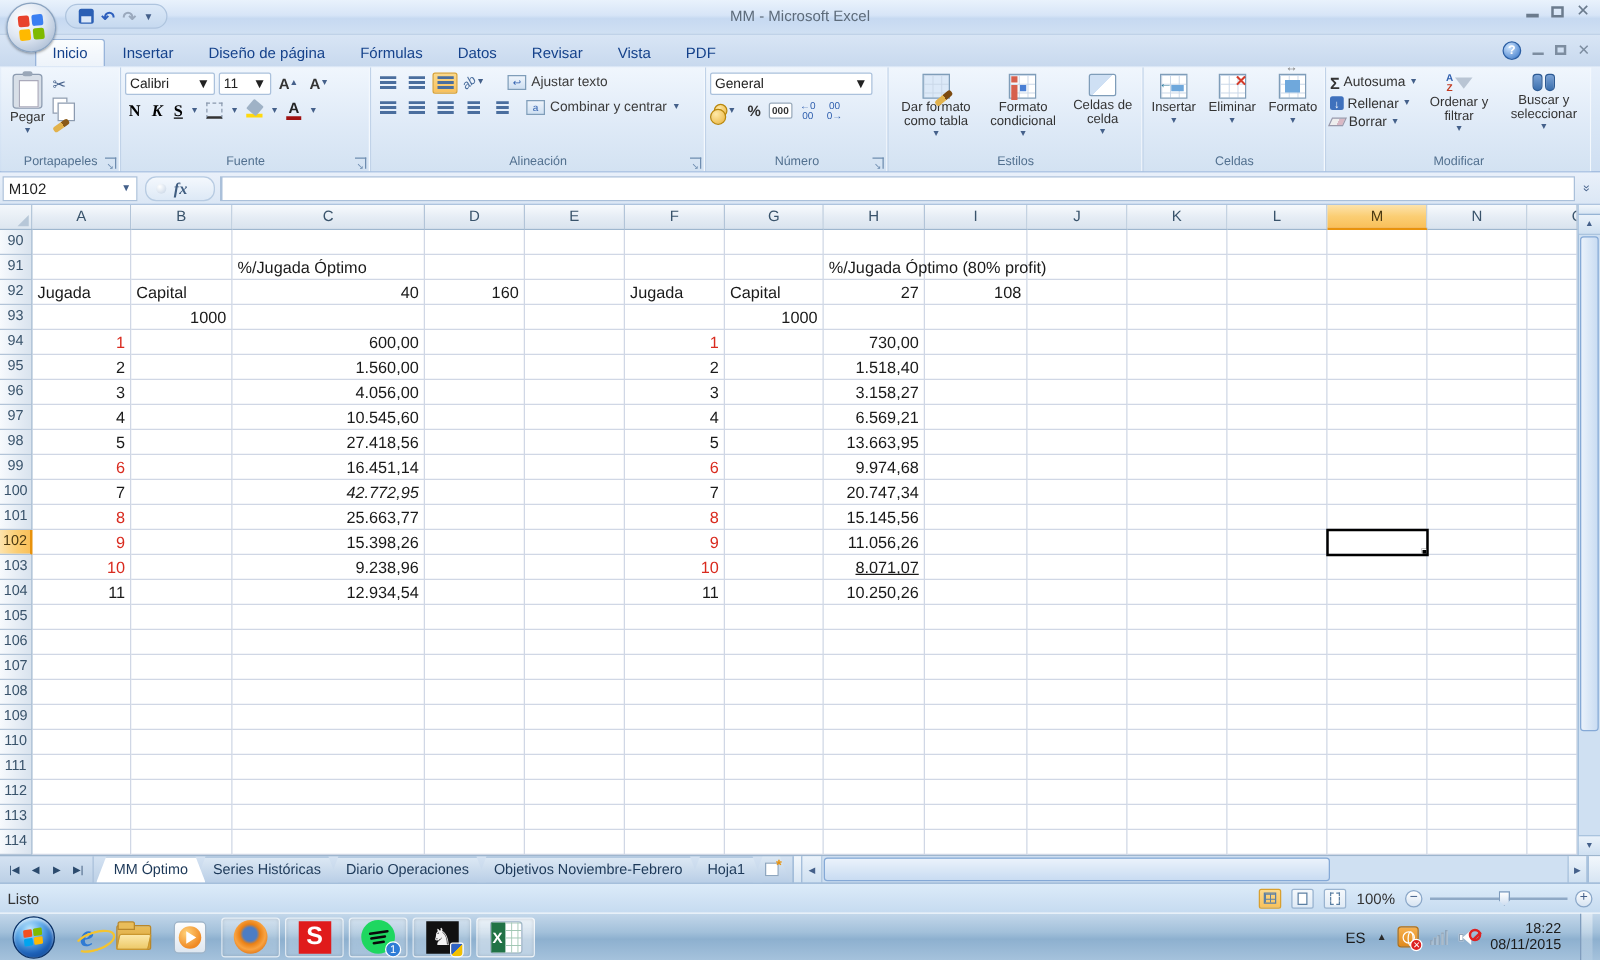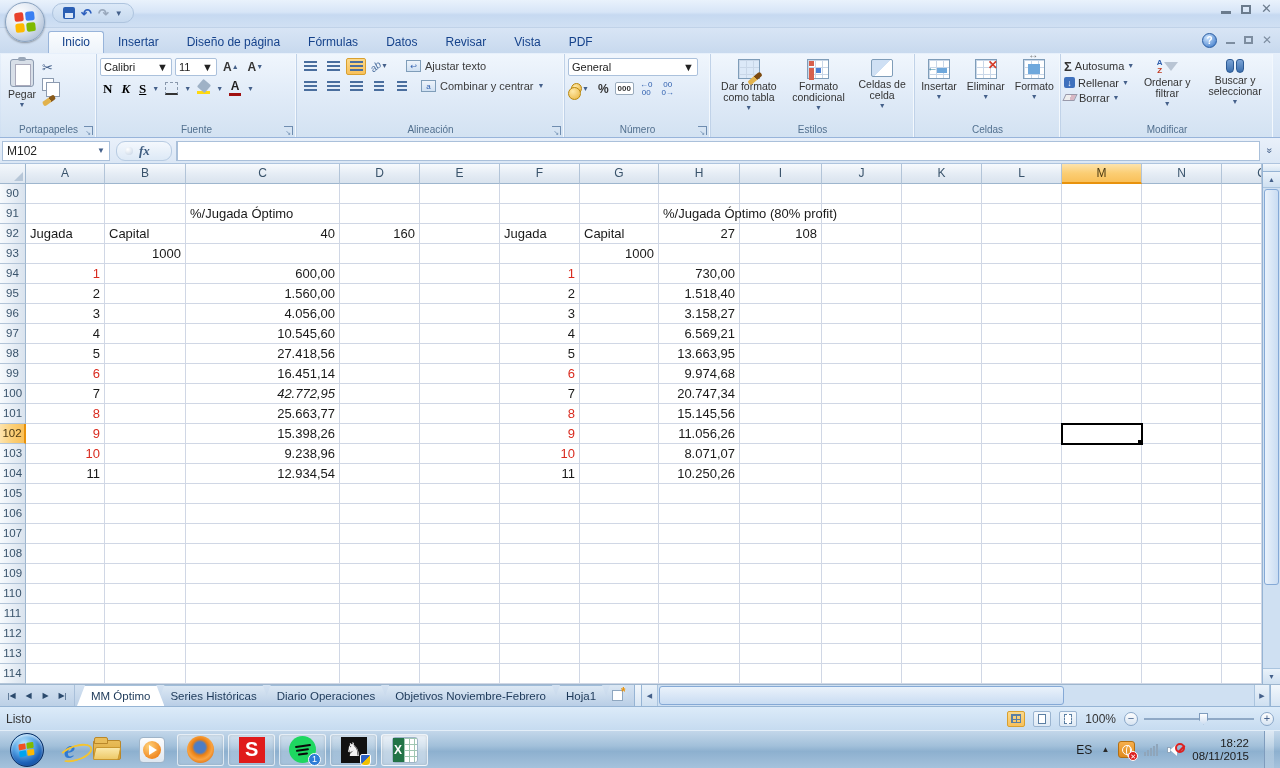--- a/index.html
+++ b/index.html
@@ -22,21 +22,21 @@
   .qat .undo{color:#2d5fbd;font-weight:bold}
   .qat .redo{color:#9aa9bd;font-weight:bold}
   .qat .dd{font-size:8px;color:#44608a}
   .title-text{position:absolute;left:0;right:0;top:6px;text-align:center;font-size:12px;color:#5d6b7a}
   .winbtns{position:absolute;right:8px;top:4px;display:flex;gap:10px;color:#6b7b8d;font-size:12px;align-items:center}
   .winbtns .minim{width:10px;height:9px;border-bottom:3px solid #6b7b8d}
   .winbtns .restore{width:10px;height:9px;border:2px solid #6b7b8d;position:relative}
   .winbtns .closex{font-size:13px;line-height:10px}
 
   
-  .tabrow{height:25px;display:flex;align-items:flex-end;padding-left:48px;background:linear-gradient(180deg,#d8e5f5,#c8d9ee);position:relative}
+  .tabrow{height:25px;display:flex;align-items:flex-end;padding-left:28px;background:linear-gradient(180deg,#d8e5f5,#c8d9ee);position:relative}
   .rtab{padding:3px 13px 4px;font-size:12px;color:#15428b;border:1px solid transparent;border-bottom:none;border-radius:3px 3px 0 0;cursor:default}
   .rtab.active{background:linear-gradient(#fbfdfe,#edf3fa);border-color:#98b4da;color:#15428b}
   .tab-wb-btns{position:absolute;right:8px;top:5px;display:flex;gap:9px;align-items:center;color:#7d8da0;font-size:11px}
   .helpbtn{width:15px;height:15px;border-radius:50%;background:radial-gradient(circle at 35% 30%,#cfe6ff,#2f6fc4);color:#fff;font-weight:bold;font-size:10px;display:flex;align-items:center;justify-content:center;border:1px solid #2a5da2}
   .tab-wb-btns .minim{width:9px;height:8px;border-bottom:2px solid #7d8da0}
   .tab-wb-btns .restore{width:9px;height:8px;border:2px solid #7d8da0}
   .tab-wb-btns .closex{font-size:12px;color:#7d8da0}
 
   
   .ribbon{height:86px;background:linear-gradient(180deg,#e7f0fb 0%,#dae7f6 50%,#cfdff2 100%);border-bottom:1px solid #98b4da;display:flex;padding:1px 1px 0}
@@ -258,20 +258,21 @@
           <i></i>
           <i></i>
         </div>
     </div>
     <div class="qat">
       <span class="floppy"></span>
       <span class="ico undo">↶</span>
       <span class="ico redo">↷</span>
       <span class="dd">▼</span>
     </div>
+    <div class="title-text">MM - Microsoft Excel</div>
     <div class="winbtns">
       <span class="minim"></span>
       <span class="restore"></span>
       <span class="closex">✕</span>
     </div>
   </div>
 
   <div class="tabrow">
     <div class="rtab active">Inicio</div>
     <div class="rtab">Insertar</div>
@@ -785,21 +786,21 @@
           </div>
           <div class="grow">
             <div class="rowh">103</div>
             <div class="cell ar red" style="width: 79px;"><span>10</span></div>
             <div class="cell" style="width: 81px;"></div>
             <div class="cell ar" style="width: 154px;"><span>9.238,96</span></div>
             <div class="cell" style="width: 80px;"></div>
             <div class="cell" style="width: 80px;"></div>
             <div class="cell ar red" style="width: 80px;"><span>10</span></div>
             <div class="cell" style="width: 79px;"></div>
-            <div class="cell ar" style="width: 81px;"><span>8.071,07</span></div>
+            <div class="cell ar" style="width: 81px; text-decoration: underline;"><span>8.071,07</span></div>
             <div class="cell" style="width: 82px;"></div>
             <div class="cell" style="width: 80px;"></div>
             <div class="cell" style="width: 80px;"></div>
             <div class="cell" style="width: 80px;"></div>
             <div class="cell" style="width: 80px;"></div>
             <div class="cell" style="width: 80px;"></div>
             <div class="cell" style="width: 40px;"></div>
           </div>
           <div class="grow">
             <div class="rowh">104</div>

